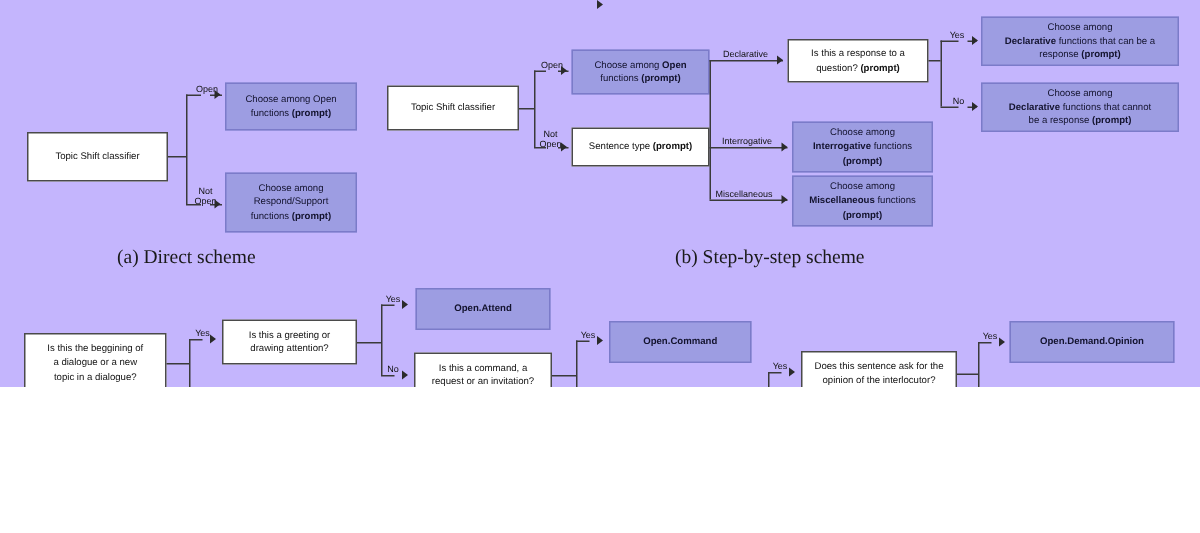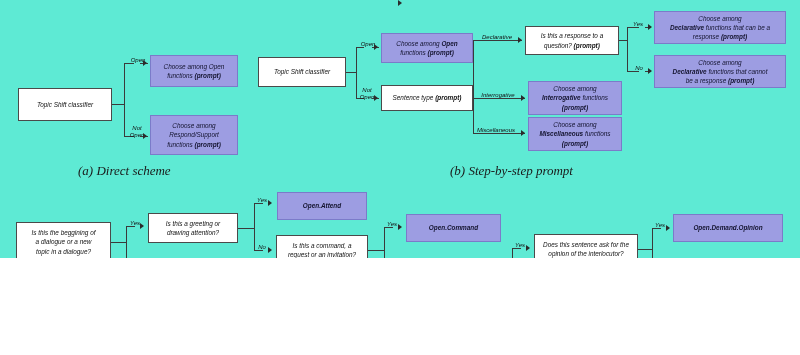--- a/index.html
+++ b/index.html
@@ -4,24 +4,23 @@
 <style>
   html, body {
     margin: 0;
     padding: 0;
     background: #ffffff;
   }
   #page {
     position: relative;
     width: 800px;
     height: 258px;
-    background: #5eead4;
+    background: #c4b5fd;
     overflow: hidden;
     font-family: "Liberation Sans", sans-serif;
-    font-style: italic;
   }
   .node {
     position: absolute;
     box-sizing: border-box;
     display: flex;
     align-items: center;
     justify-content: center;
     text-align: center;
     font-size: 6.4px;
     line-height: 1.45;
@@ -182,21 +181,21 @@
     <div class="elabel" style="left:631px; top:65px; width:16px;">No</div>
     <div class="edge h" style="left:645px; top:71px; width:6px;"></div>
     <div class="arrow" style="left:648px; top:68px;"></div>
 
     <div class="node purple" style="left:654px; top:55px; width:132px; height:33px;">
       <span class="txt">Choose among<br><b>Declarative</b> functions that cannot<br>be a response <b>(prompt)</b></span>
     </div>
   </div>
 
   <div class="caption" style="left:78px; top:163px;">(a) Direct scheme</div>
-  <div class="caption" style="left:450px; top:163px;">(b) Step-by-step prompt</div>
+  <div class="caption" style="left:450px; top:163px;">(b) Step-by-step scheme</div>
 
   <div>
 
     <div class="node white" style="left:16px; top:222px; width:95px; height:40px;">
       <span class="txt">Is this the beggining of<br>a dialogue or a new<br>topic in a dialogue?</span>
     </div>
 
     <div class="edge h" style="left:111px; top:242px; width:15px;"></div>
     <div class="edge v" style="left:126px; top:226px; height:56px;"></div>
 

